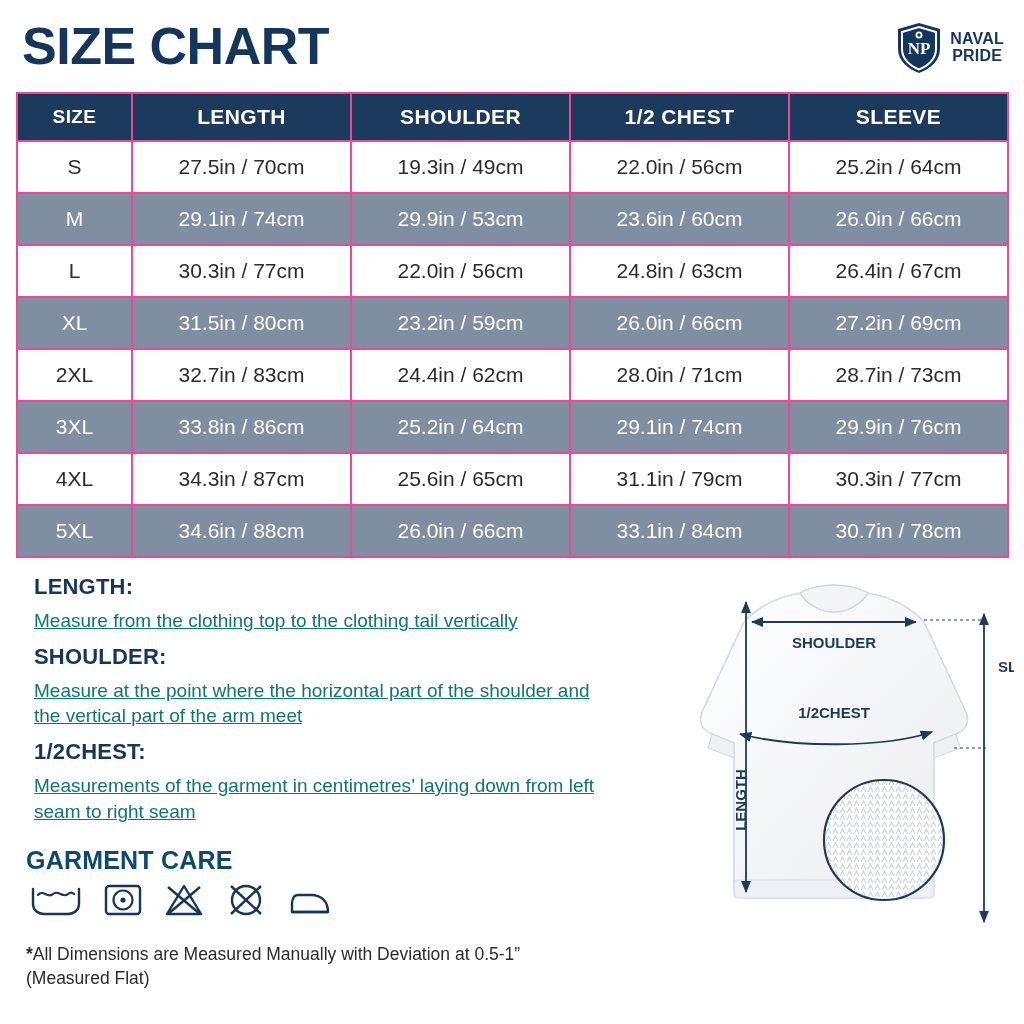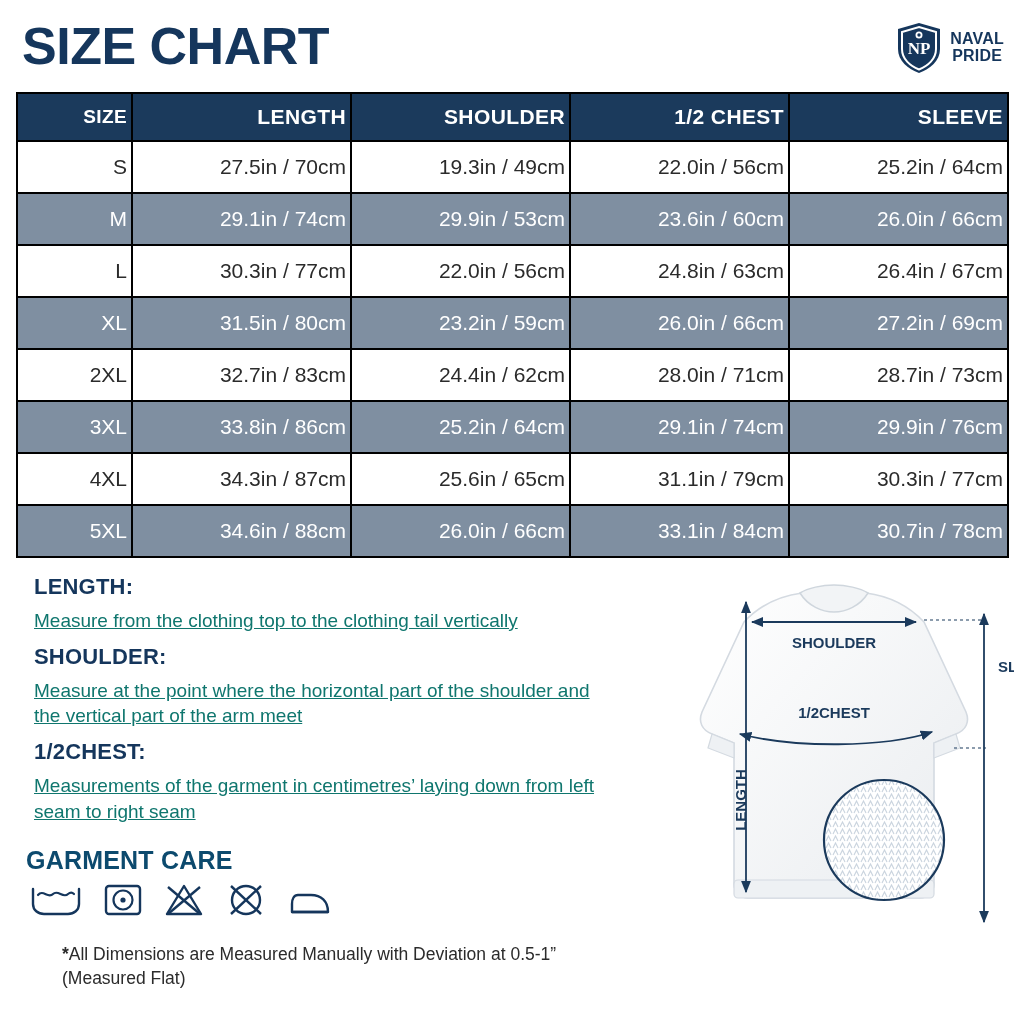--- a/index.html
+++ b/index.html
@@ -40,25 +40,25 @@
   }
 
   
   table.size-table {
     width: 992px;
     border-collapse: collapse;
     margin: 12px 0 0 0;
     table-layout: fixed;
   }
   table.size-table th, table.size-table td {
-    text-align: right;
+    text-align: center;
     font-size: 21px;
     height: 52px;
     padding: 0 4px;
-    border: 2px solid #000000;
+    border: 2px solid #ec4899;
   }
   table.size-table thead th {
     background: #1b3a5c;
     color: #ffffff;
     font-weight: bold;
     font-size: 21px;
     letter-spacing: 0.4px;
     height: 48px;
   }
   table.size-table thead th.sizecol { font-size: 19px; }
@@ -95,21 +95,20 @@
     letter-spacing: 0.2px;
   }
   .care-icons { display: flex; gap: 22px; align-items: flex-end; margin-left: 4px; }
   .care-icons svg { display: block; }
   .footnote {
     font-size: 17.5px;
     color: #2b2b2b;
     line-height: 1.35;
     margin-top: 26px;
     max-width: 520px;
-    margin-left: 36px;
   }
   .footnote b { font-weight: bold; }
 
   
   .diagram { position: absolute; right: -6px; top: -10px; width: 420px; height: 400px; }
   .diagram svg { display: block; }
 </style>
 </head>
 <body>
 

